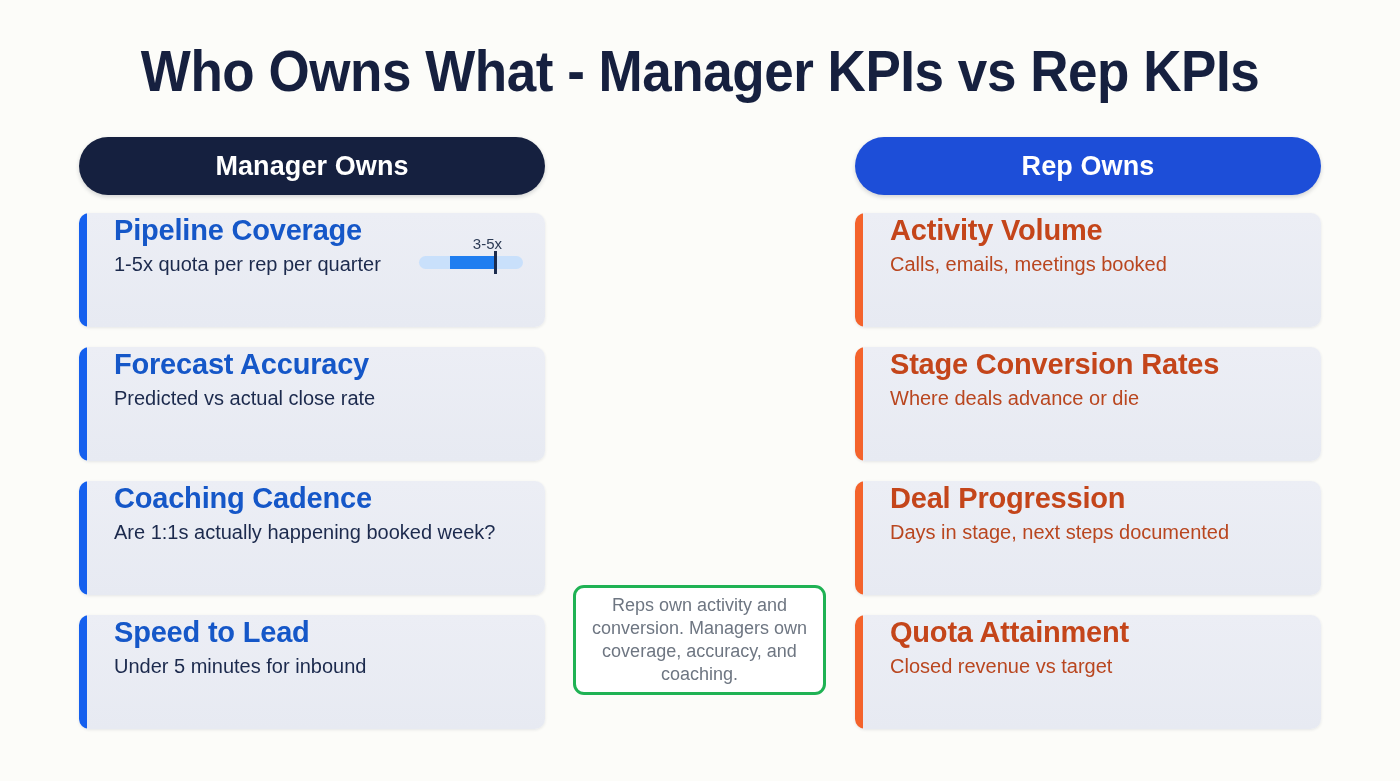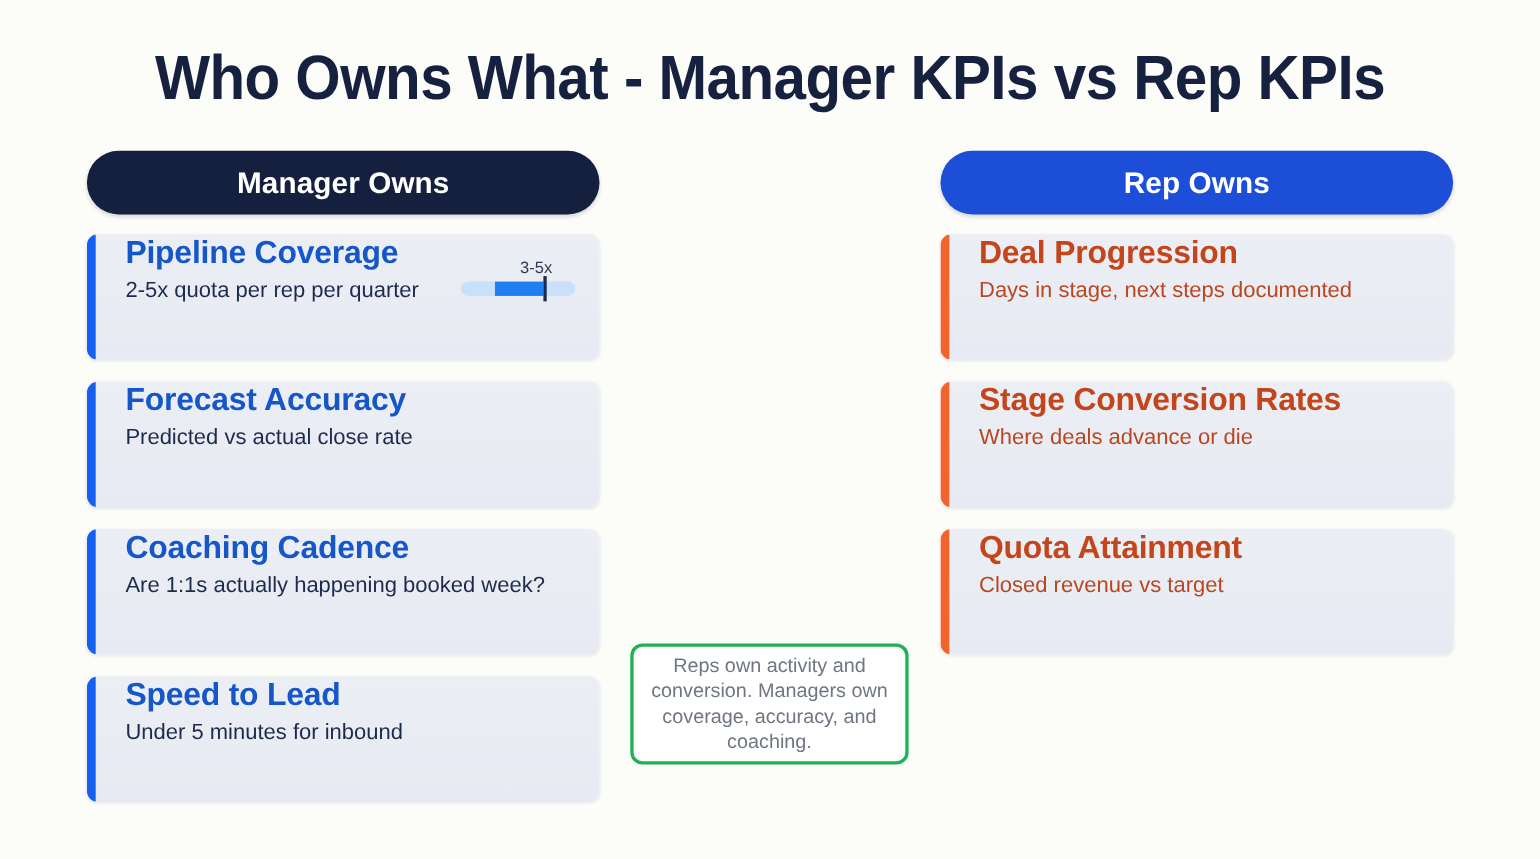--- a/index.html
+++ b/index.html
@@ -187,21 +187,21 @@
   <div class="column left">
 
     <div class="pill manager">Manager Owns</div>
 
     <div class="cards">
 
       <div class="card blue">
         <div class="accent blue"></div>
         <div class="card-body">
           <div class="card-title">Pipeline Coverage</div>
-          <div class="card-sub">2-5x quota per rep per quarter</div>
+          <div class="card-sub">1-5x quota per rep per quarter</div>
         </div>
         <div class="gauge">
           <div class="gauge-label">3-5x</div>
           <div class="gauge-track">
             <div class="gauge-fill"></div>
             <div class="gauge-marker"></div>
           </div>
         </div>
       </div>
 
@@ -231,34 +231,41 @@
 
     </div>
   </div>
 
   <div class="column right">
 
     <div class="pill rep">Rep Owns</div>
 
     <div class="cards">
 
+      <div class="card orange">
+        <div class="accent orange"></div>
+        <div class="card-body">
+          <div class="card-title">Activity Volume</div>
+          <div class="card-sub">Calls, emails, meetings booked</div>
+        </div>
+      </div>
+
+      <div class="card orange">
+        <div class="accent orange"></div>
+        <div class="card-body">
+          <div class="card-title">Stage Conversion Rates</div>
+          <div class="card-sub">Where deals advance or die</div>
+        </div>
+      </div>
 
       <div class="card orange">
         <div class="accent orange"></div>
         <div class="card-body">
           <div class="card-title">Deal Progression</div>
           <div class="card-sub">Days in stage, next steps documented</div>
-        </div>
-      </div>
-
-      <div class="card orange">
-        <div class="accent orange"></div>
-        <div class="card-body">
-          <div class="card-title">Stage Conversion Rates</div>
-          <div class="card-sub">Where deals advance or die</div>
         </div>
       </div>
 
       <div class="card orange">
         <div class="accent orange"></div>
         <div class="card-body">
           <div class="card-title">Quota Attainment</div>
           <div class="card-sub">Closed revenue vs target</div>
         </div>
       </div>

